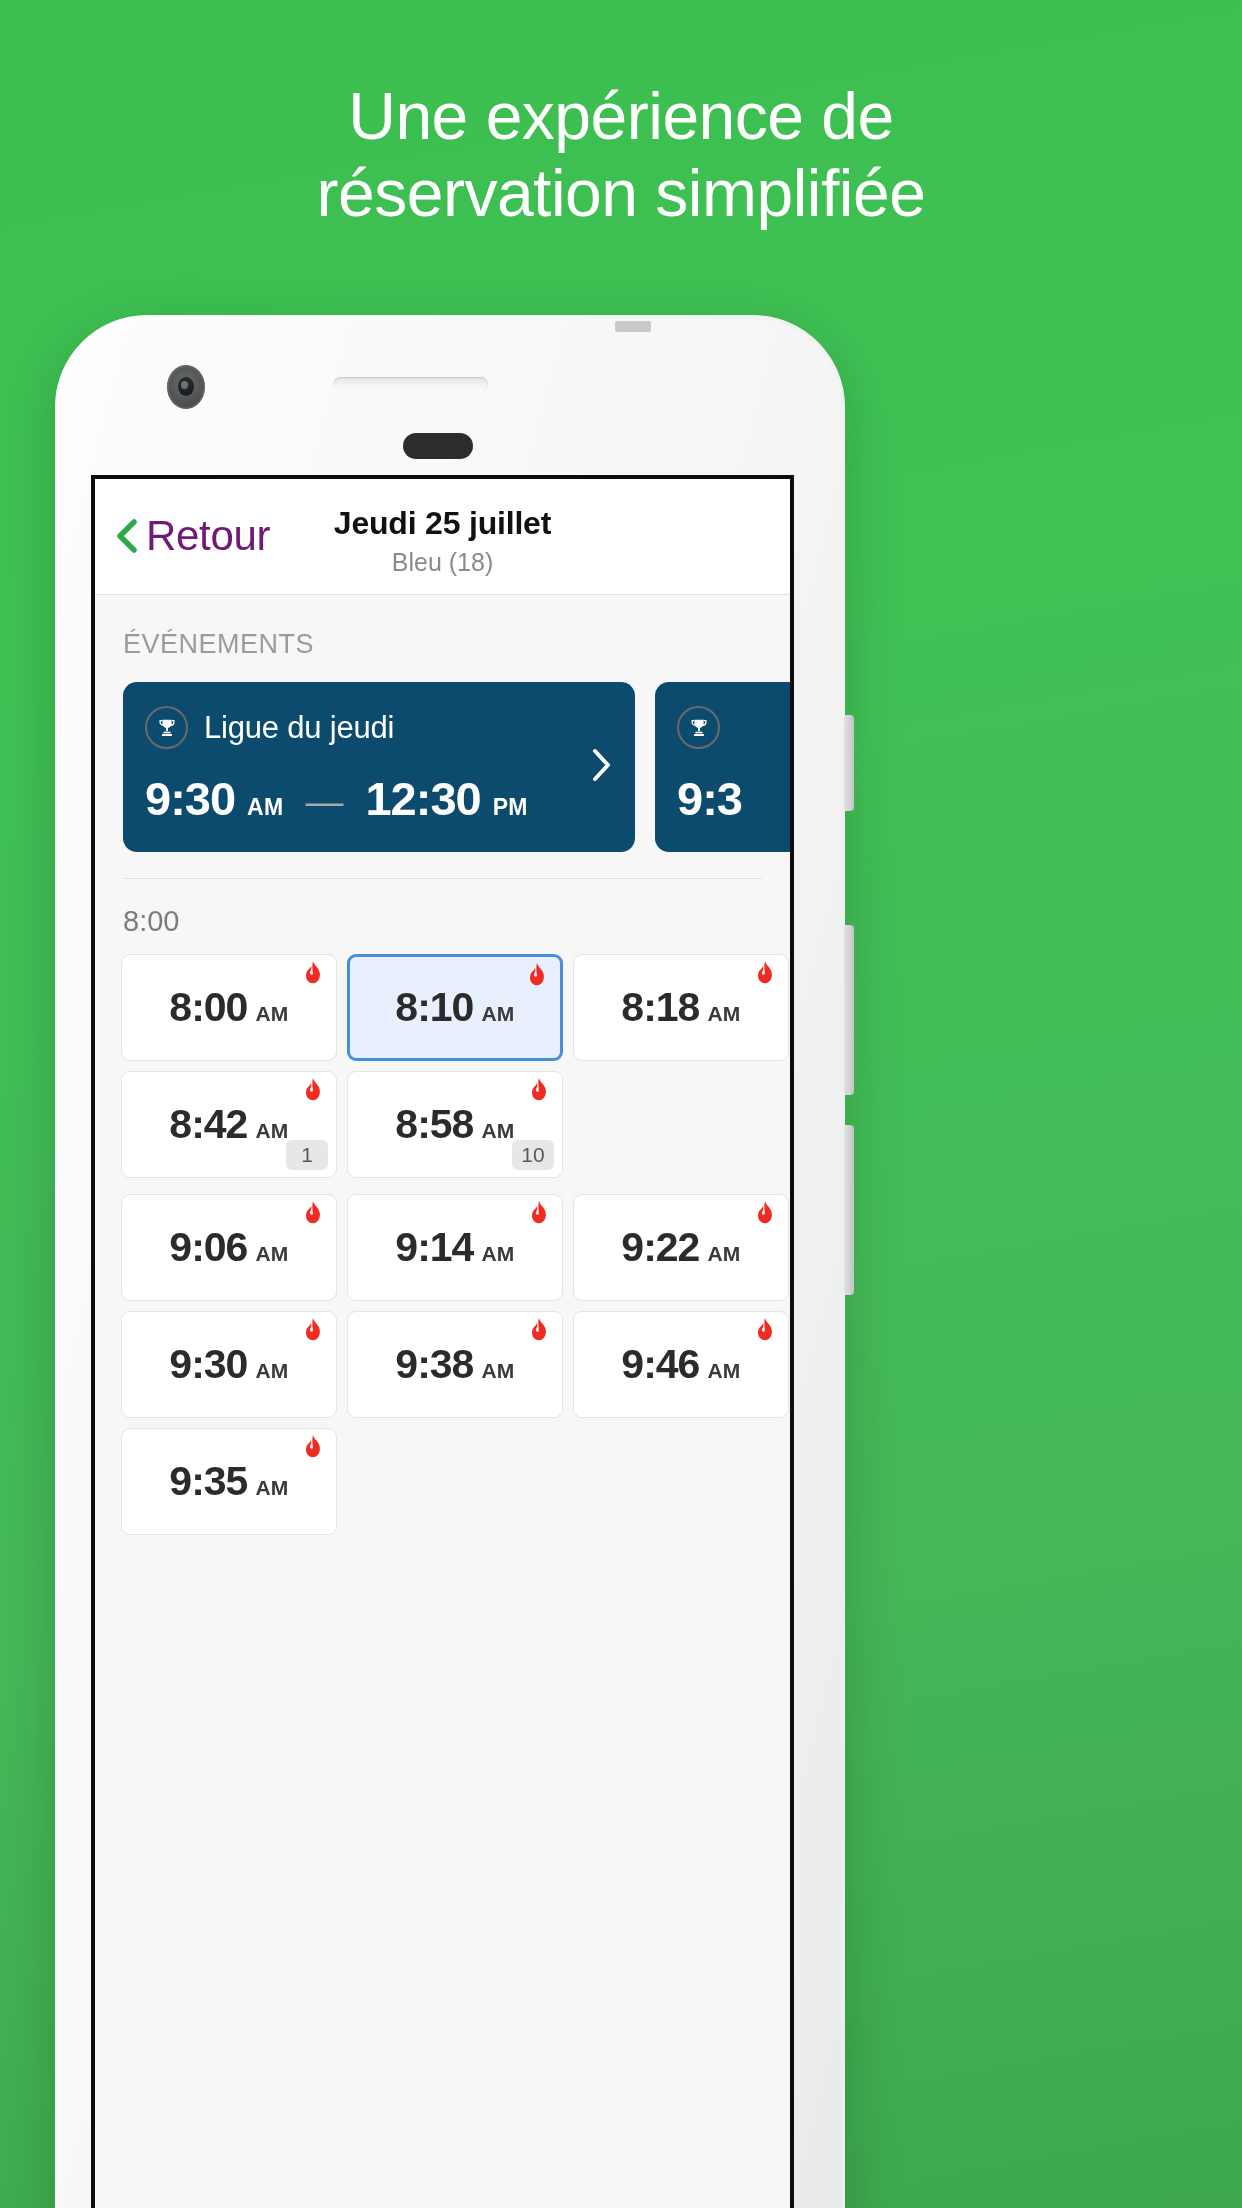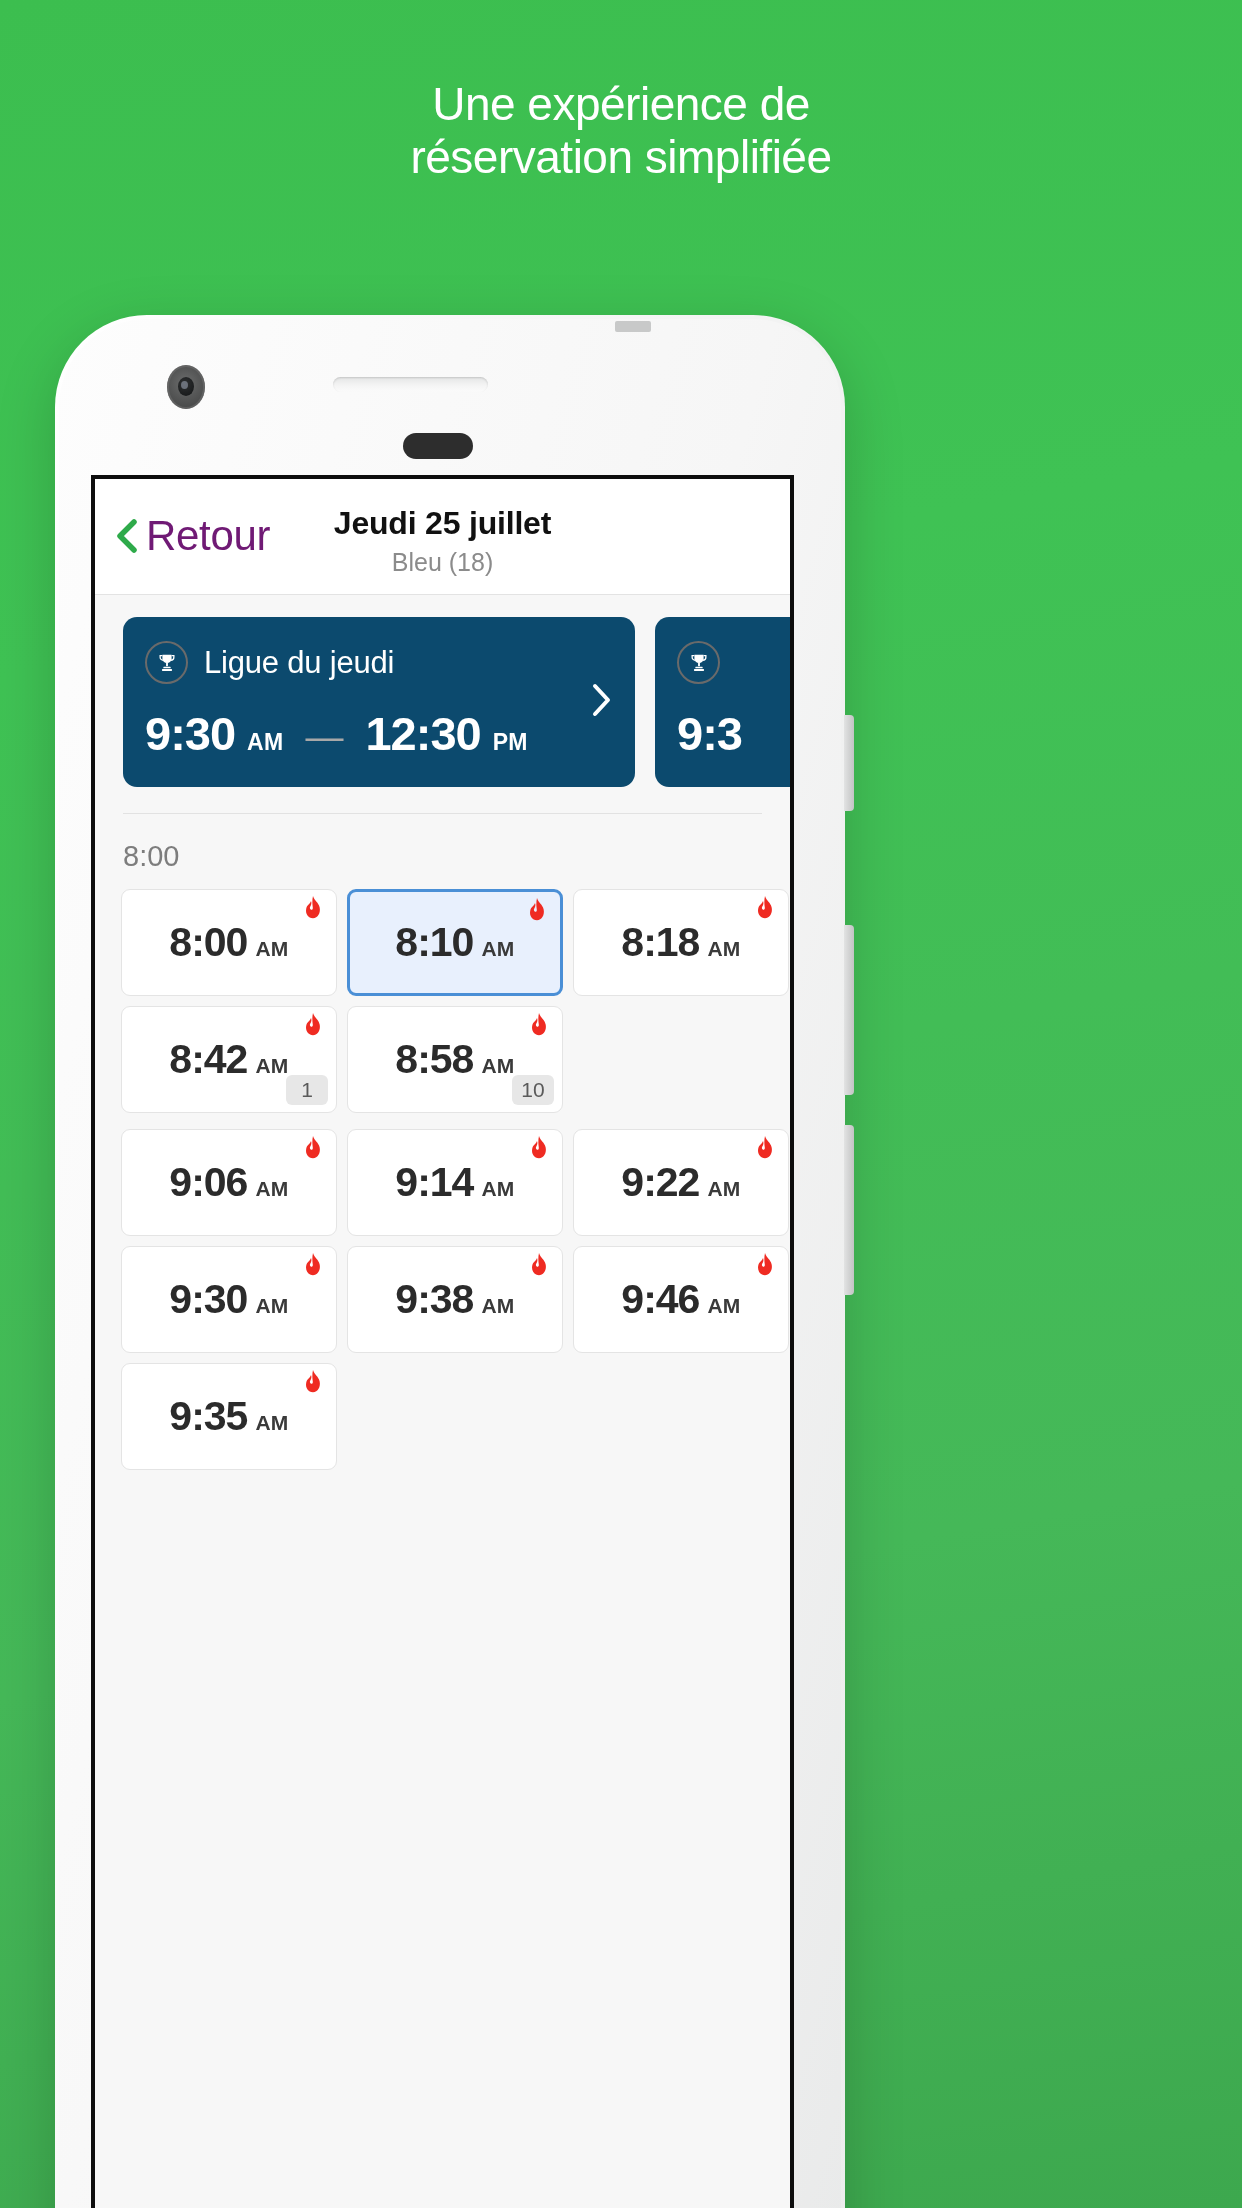--- a/index.html
+++ b/index.html
@@ -17,21 +17,21 @@
   }
 
   
   .headline {
     position: absolute;
     top: 78px;
     left: 0;
     width: 100%;
     text-align: center;
     color: #ffffff;
-    font-size: 46px;
+    font-size: 66px;
     line-height: 1.16;
     font-weight: 400;
     letter-spacing: -0.5px;
     padding: 0 110px;
   }
   .headline .line { display: block; white-space: nowrap; }
 
   
   .phone {
     position: absolute;
@@ -376,20 +376,21 @@
         <span class="back-label">Retour</span>
       </div>
       <div class="nav-title-wrap">
         <div class="nav-title">Jeudi 25 juillet</div>
         <div class="nav-sub">Bleu (18)</div>
       </div>
     </div>
 
     <div class="content">
 
+      <div class="section-label">ÉVÉNEMENTS</div>
 
       <div class="events-row">
 
         <div class="event-card">
           <div class="event-head">
             <span class="trophy-circle">
               <svg class="trophy-glyph" viewBox="0 0 24 24">
                 <path d="M7 3h10v4a5 5 0 0 1-10 0V3z" fill="#ffffff"></path>
                 <path d="M7 4H4.5v1.6A3.4 3.4 0 0 0 7.9 9" fill="none" stroke="#ffffff" stroke-width="1.4"></path>
                 <path d="M17 4h2.5v1.6A3.4 3.4 0 0 1 16.1 9" fill="none" stroke="#ffffff" stroke-width="1.4"></path>

